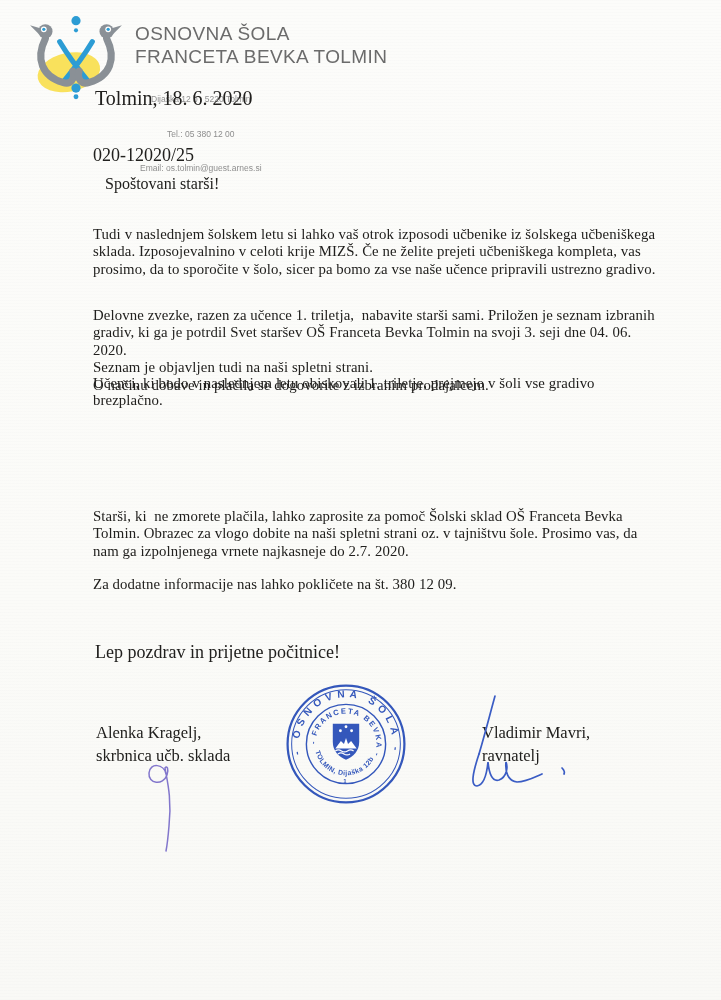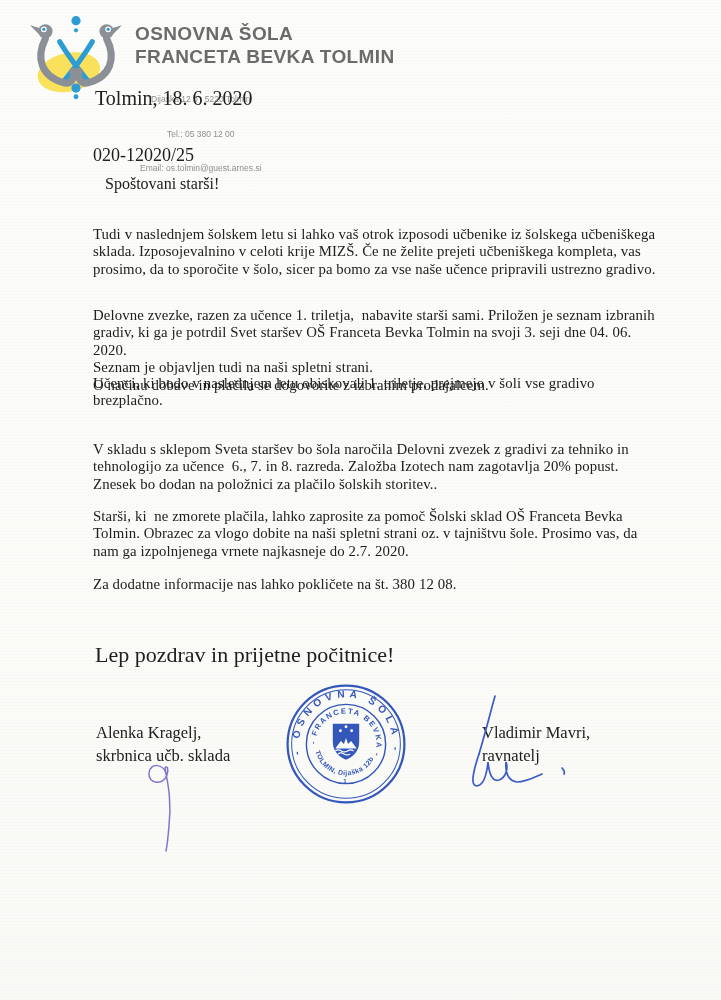--- a/index.html
+++ b/index.html
@@ -13,40 +13,40 @@
     background:
       repeating-linear-gradient(0deg, rgba(210,212,215,0.06) 0 1px, rgba(255,255,255,0) 1px 3px),
       linear-gradient(180deg,#fcfcfa 0%, #fbfbf8 60%, #f9f9f6 100%);
     color:#21201e;
   }
   
   .logo{position:absolute;left:28px;top:14px;width:96px;height:94px;}
   .school-name{
     position:absolute;left:135px;top:22px;
     font-family:"Liberation Sans", sans-serif;
-    font-weight:bold;font-size:19px;line-height:23px;
+    font-weight:normal;font-size:19px;line-height:23px;
     color:#6b6b6b;letter-spacing:0.4px;
   }
   .address{
     position:absolute;left:140px;top:71px;
     font-family:"Liberation Sans", sans-serif;
     font-size:8.5px;line-height:11.5px;color:#8e8e8e;white-space:pre;text-align:center;
   }
   
   .dateline{position:absolute;left:95px;top:87px;font-size:20px;}
   .reference{position:absolute;left:93px;top:145px;font-size:18px;}
   .salutation{position:absolute;left:105px;top:175px;font-size:16px;text-align:right;}
   .para{
     position:absolute;left:93px;
     font-size:14.8px;line-height:17.4px;white-space:pre;
     letter-spacing:0.1px;
   }
   .p1{top:226px;} .p2{top:307px;} .p3{top:375px;}
   .p4{top:441px;} .p5{top:508px;} .p6{top:576px;}
-  .closing{position:absolute;left:95px;top:642px;font-size:22px;}
+  .closing{position:absolute;left:95px;top:642px;font-size:18px;}
   
   .sig-block{position:absolute;font-size:16.5px;line-height:22.5px;}
   .sig-left-block{left:96px;top:722px;}
   .sig-right-block{left:482px;top:722px;}
   .stamp{position:absolute;left:282px;top:680px;width:128px;height:128px;opacity:0.95;}
   .scribble-left{position:absolute;left:136px;top:758px;width:64px;height:98px;}
   .scribble-right{position:absolute;left:440px;top:692px;width:152px;height:114px;}
 </style>
 </head>
 <body>
@@ -96,27 +96,24 @@
   <div class="para p1">Tudi v naslednjem šolskem letu si lahko vaš otrok izposodi učbenike iz šolskega učbeniškega
 sklada. Izposojevalnino v celoti krije MIZŠ. Če ne želite prejeti učbeniškega kompleta, vas
 prosimo, da to sporočite v šolo, sicer pa bomo za vse naše učence pripravili ustrezno gradivo.</div>
   <div class="para p2">Delovne zvezke, razen za učence 1. triletja,  nabavite starši sami. Priložen je seznam izbranih
 gradiv, ki ga je potrdil Svet staršev OŠ Franceta Bevka Tolmin na svoji 3. seji dne 04. 06.
 2020.
 Seznam je objavljen tudi na naši spletni strani.
 O načinu dobave in plačila se dogovorite z izbranim prodajalcem.</div>
   <div class="para p3">Učenci, ki bodo v naslednjem letu obiskovali 1. triletje, prejmejo v šoli vse gradivo
 brezplačno.</div>
-  <div class="para p4">V skladu s sklepom Sveta staršev bo šola naročila Delovni zvezek z gradivi za tehniko in
-tehnologijo za učence  6., 7. in 8. razreda. Založba Izotech nam zagotavlja 20% popust.
-Znesek bo dodan na položnici za plačilo šolskih storitev..</div>
   <div class="para p5">Starši, ki  ne zmorete plačila, lahko zaprosite za pomoč Šolski sklad OŠ Franceta Bevka
 Tolmin. Obrazec za vlogo dobite na naši spletni strani oz. v tajništvu šole. Prosimo vas, da
 nam ga izpolnjenega vrnete najkasneje do 2.7. 2020.</div>
-  <div class="para p6">Za dodatne informacije nas lahko pokličete na št. 380 12 08.</div>
+  <div class="para p6">Za dodatne informacije nas lahko pokličete na št. 380 12 09.</div>
 
   <div class="closing">Lep pozdrav in prijetne počitnice!</div>
 
   <div class="sig-block sig-left-block">
     <div>Alenka Kragelj,</div>
     <div>skrbnica učb. sklada</div>
   </div>
   <div class="sig-block sig-right-block">
     <div>Vladimir Mavri,</div>
     <div>ravnatelj</div>

